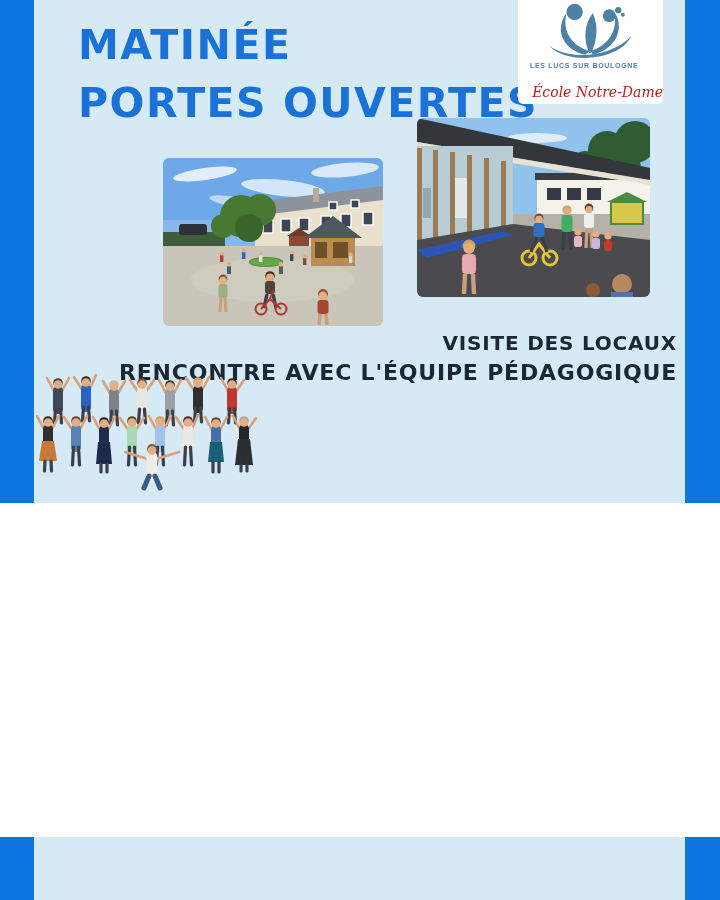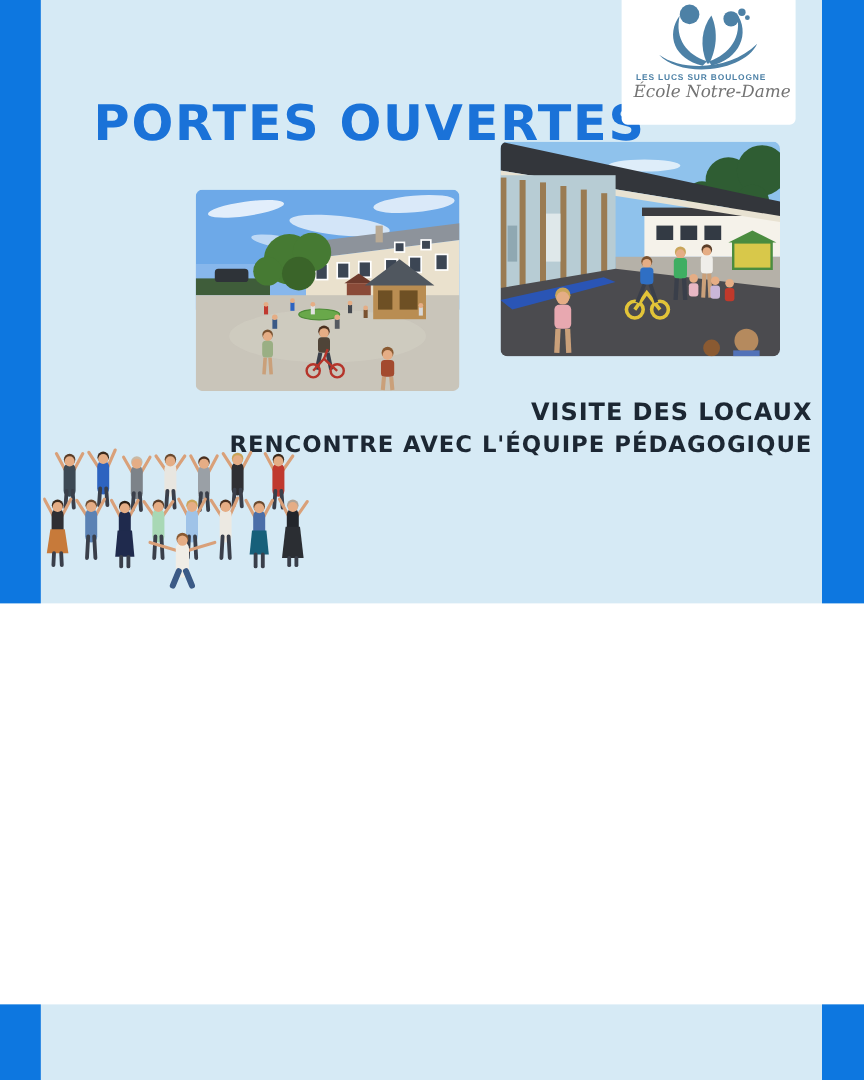--- a/index.html
+++ b/index.html
@@ -20,55 +20,55 @@
     position:absolute;left:78px;top:16px;color:#1a72d8;
     font-weight:bold;font-size:41px;line-height:1.42;letter-spacing:1.5px;
     font-family:"DejaVu Sans","Liberation Sans",sans-serif;
   }
   .navyline{
     position:absolute;color:#1c2733;font-weight:bold;font-size:20px;
     letter-spacing:.8px;white-space:nowrap;
     font-family:"DejaVu Sans","Liberation Sans",sans-serif;
   }
   .visite{top:331px;right:43px;}
-  .rencontre{top:360px;right:43px;font-size:19px;}
+  .rencontre{top:360px;right:43px;font-size:22px;}
   .pre1{top:433px;right:48px;}
   .pre2{top:468px;right:38px;}
   
   .logo-box{
     position:absolute;left:518px;top:0;width:145px;height:104px;background:#fff;
     border-radius:0 0 5px 5px;overflow:hidden;
   }
   .logo-box svg{display:block;margin:2px auto 0;}
   .logo-loc{
     margin:0 0 0 12px;font-size:7px;font-weight:bold;letter-spacing:.7px;
     color:#4d81a6;line-height:1;
   }
   .logo-school{
-    margin:1px 0 0 10px;font-size:14px;color:#737373;
-    font-family:"DejaVu Serif","Liberation Serif",serif;font-style:italic;line-height:1.1;
+    margin:16px 0 0 10px;font-size:14px;color:#b91c1c;
+    font-family:"DejaVu Serif","Liberation Serif",serif;font-style:italic;line-height:1.1;text-align:right;
   }
   
   .photo{position:absolute;border-radius:6px;overflow:hidden;}
   .photo svg{display:block;}
   .photo1{left:163px;top:158px;width:220px;height:168px;}
   .photo2{left:417px;top:118px;width:233px;height:179px;}
   .group-photo{position:absolute;left:36px;top:365px;width:232px;height:132px;}
 </style>
 </head>
 <body>
 
 <div class="poster">
 
   <div class="hero">
     <div class="stripe l"></div>
     <div class="stripe r"></div>
 
     <div class="title">
-      <br>
+      <span>MATINÉE</span><br>
       <span>PORTES OUVERTES</span>
     </div>
 
     <div class="logo-box">
       <svg width="96" height="60" viewBox="0 0 104 66">
         <g fill="#4d81a6">
           <circle cx="34" cy="11" r="9"></circle>
           <circle cx="72" cy="15" r="7"></circle>
           <circle cx="82" cy="9" r="3.4"></circle>
           <circle cx="87" cy="14" r="2.2"></circle>

